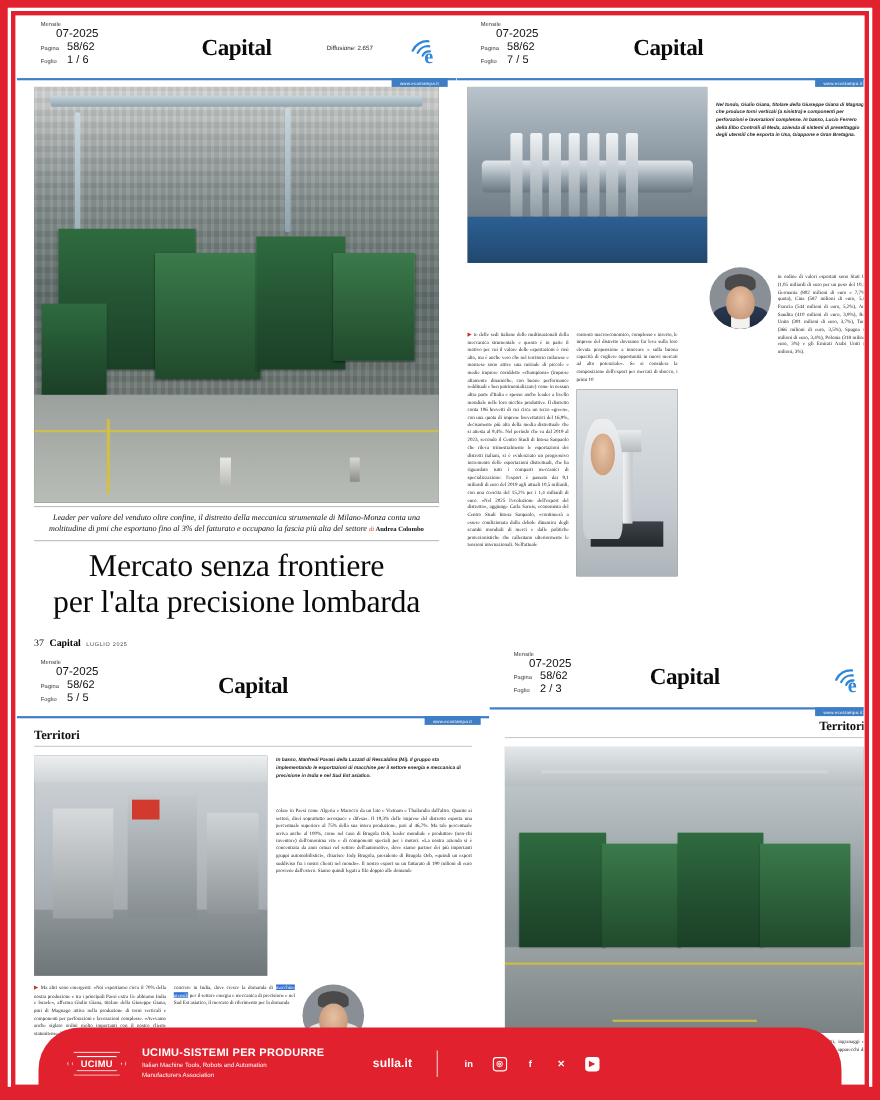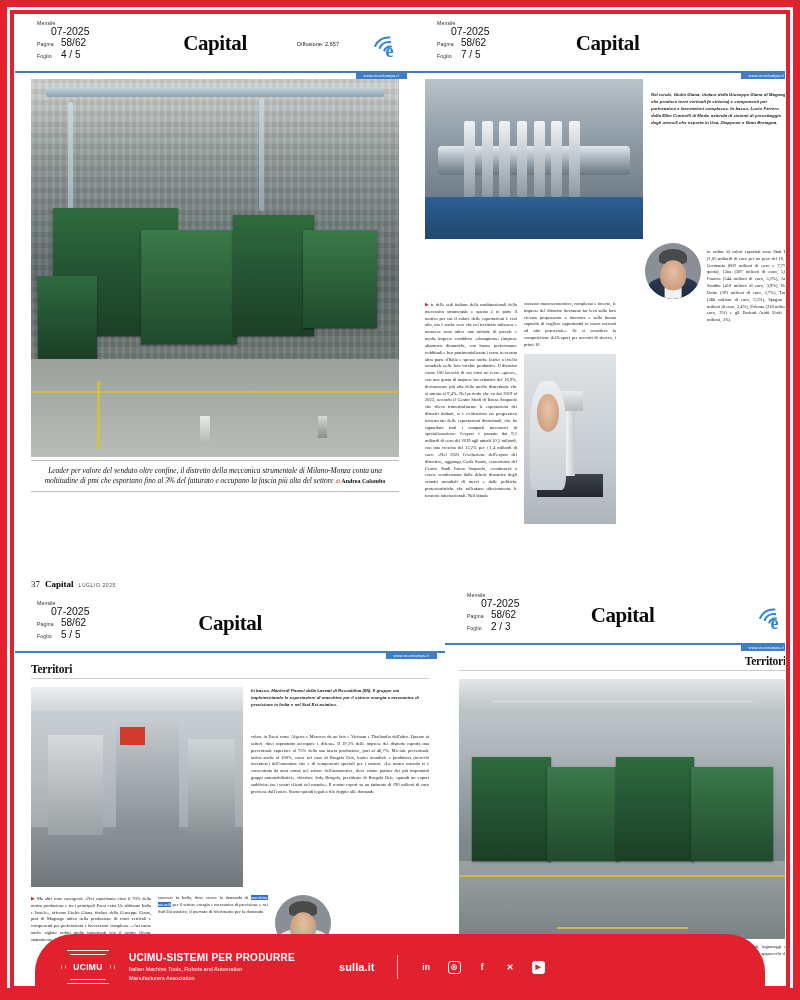--- a/index.html
+++ b/index.html
@@ -241,21 +241,21 @@
     left: 35px; bottom: 0px;
     width: 730px; height: 66px;
     background: #e1222e;
     border-radius: 38px 38px 0 0;
     z-index: 50;
     display:flex; align-items:center;
     padding: 0 26px;
     color:#fff;
   }
   .ucimu-logo {
-    width: 54px; height: 34px;
+    width: 54px; height: 22px;
     border: 1.4px solid #fff;
     border-radius: 3px;
     display:flex; align-items:center; justify-content:center;
     font-size: 8.5px; font-weight: bold; letter-spacing:.3px;
     position: relative;
     transform: skewX(0deg);
     margin-right: 14px;
     clip-path: polygon(12% 0,88% 0,100% 50%,88% 100%,12% 100%,0 50%);
   }
   .ucimu-logo .ring{
@@ -331,21 +331,21 @@
       <div class="ph">
         <div class="ph-meta">
           <div class="lbl">Mensile</div>
           <div class="val big">07-2025</div>
           <div class="row">
             <span class="lbl">Pagina</span>
             <span class="val">58/62</span>
           </div>
           <div class="row">
             <span class="lbl">Foglio</span>
-            <span class="val">4 / 5</span>
+            <span class="val">1 / 6</span>
           </div>
         </div>
         <div class="ph-title">Capital</div>
         <div class="ph-diff">Diffusione: 2.657</div>
         <svg class="ph-logo" viewBox="0 0 60 46">
           <g fill="none" stroke="#2f86d8" stroke-width="3.2" stroke-linecap="round">
             <path d="M40 10 A22 22 0 0 0 18 23"></path>
             <path d="M41 17 A16 16 0 0 0 25 26"></path>
             <path d="M42 24 A10 10 0 0 0 32 30"></path>
           </g>
@@ -375,20 +375,24 @@
         <div class="cap-box">
           <div class="cap-text">
             <span>Leader per valore del venduto oltre confine, il distretto della meccanica strumentale di Milano-Monza conta una moltitudine di pmi che esportano fino al 3% del fatturato e occupano la fascia più alta del settore</span>
             <span class="cap-byline">
               <span class="di">di</span>
               <span>Andrea Colombo</span>
             </span>
           </div>
         </div>
 
+        <div class="headline">
+          <div>Mercato senza frontiere</div>
+          <div>per l'alta precisione lombarda</div>
+        </div>
       </div>
 
       <div class="pg-foot">
         <span class="num">37</span>
         <span class="nm">Capital</span>
         <span class="dt">LUGLIO 2025</span>
       </div>
     </div>
 
     <div class="sheet s2">

